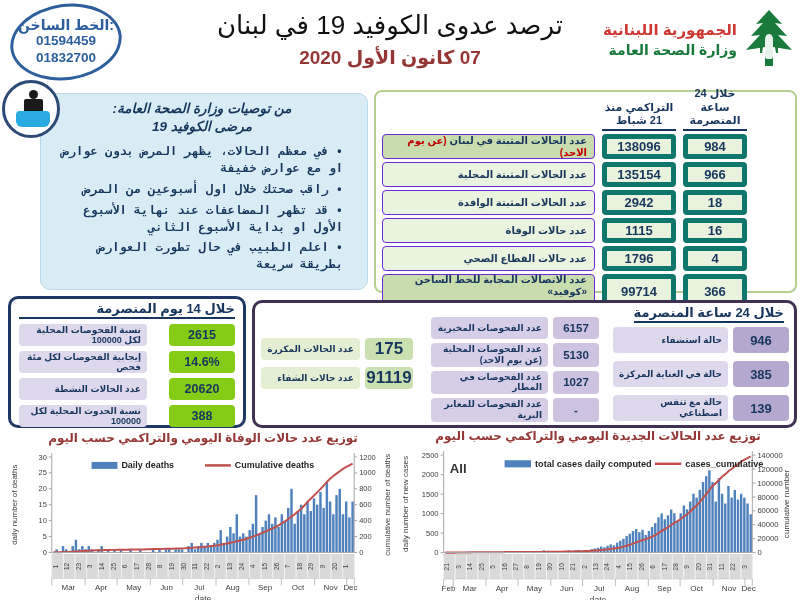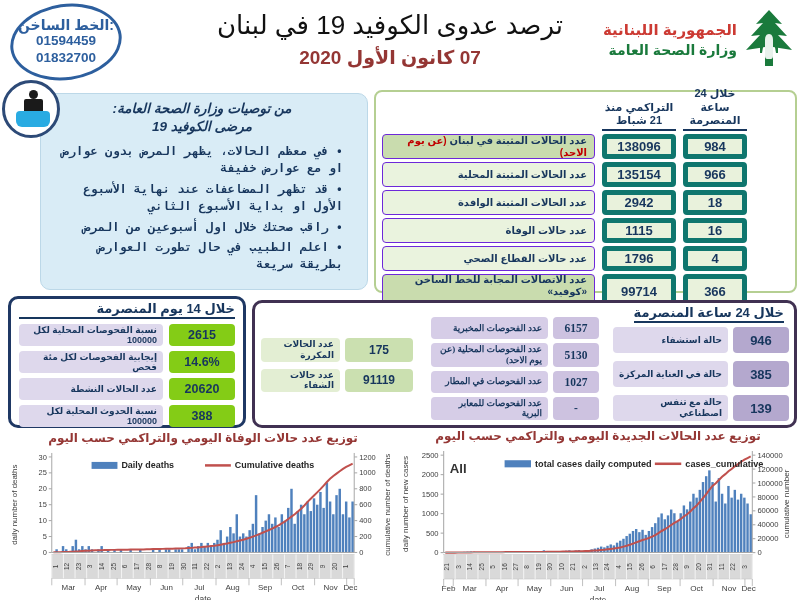--- a/index.html
+++ b/index.html
@@ -48,41 +48,41 @@
   .t-label .red-note{color:#c00000;}
   .t-label .sub{font-size:8px;font-weight:normal;align-self:flex-end;direction:ltr;}
   .t-val{background:#e9f2dc;border:5px solid #0f766e;border-radius:4px;display:flex;align-items:center;
     justify-content:center;font-size:13px;font-weight:bold;color:#17365d;}
 
   
   .panel14{position:absolute;left:8px;top:296px;width:238px;height:132px;border:3px solid #1f3864;
     border-radius:10px;background:#fff;box-sizing:border-box;padding:2px 8px;}
   .panel14 .ph{font-size:13px;font-weight:bold;color:#17365d;text-align:right;direction:rtl;
     border-bottom:2px solid #17365d;padding-bottom:1px;}
-  .p14-row{display:flex;gap:6px;margin-top:5px;height:22px;}
+  .p14-row{display:flex;gap:22px;margin-top:5px;height:22px;}
   .p14-label{flex:1;background:#ded8ec;border-radius:4px;direction:rtl;display:flex;align-items:center;
     padding:0 6px;font-size:9px;font-weight:bold;color:#17365d;}
   .p14-val{width:66px;background:#84cc16;border-radius:4px;display:flex;align-items:center;justify-content:center;
     font-size:12.5px;font-weight:bold;color:#17365d;}
 
   
   .panel24{position:absolute;left:252px;top:300px;width:545px;height:128px;border:3px solid #403152;
     border-radius:10px;background:#fff;box-sizing:border-box;}
   .panel24 .ph{position:absolute;right:10px;top:2px;font-size:13px;font-weight:bold;color:#17365d;
     direction:rtl;border-bottom:2px solid #17365d;padding-bottom:1px;}
   .p24-col{position:absolute;display:flex;flex-direction:column;}
   .col-green{left:6px;top:35px;width:152px;gap:7px;}
-  .col-tests{left:176px;top:14px;width:168px;gap:4px;font-family:Liberation Serif, serif;}
+  .col-tests{left:176px;top:14px;width:168px;gap:4px;}
   .col-hosp{left:358px;top:24px;width:176px;gap:8px;}
   .p24-row{display:flex;gap:5px;}
   .p24-label{flex:1;border-radius:4px;direction:rtl;display:flex;align-items:center;padding:1px 6px;
     font-size:9px;font-weight:bold;color:#17365d;line-height:1.2;min-height:22px;box-sizing:border-box;}
   .p24-val{border-radius:4px;display:flex;align-items:center;justify-content:center;font-weight:bold;color:#17365d;}
   .col-green .p24-label{background:#e3eed3;}
-  .col-green .p24-val{width:68px;background:#cbe0b0;font-size:12px;}
+  .col-green .p24-val{width:48px;background:#cbe0b0;font-size:17px;}
   .col-tests .p24-label{background:#d6cde7;}
   .col-tests .p24-val{width:46px;background:#cdc2e0;font-size:11.5px;}
   .col-hosp .p24-label{background:#ded8ec;min-height:26px;}
   .col-hosp .p24-val{width:56px;background:#b4a8ce;font-size:13px;}
 
   
   .fig{position:absolute;}
   .fig-left{left:8px;top:431px;width:390px;}
   .fig-right{left:399px;top:429px;width:398px;}
   .chart-title{font-size:12px;font-weight:bold;color:#953735;text-align:center;direction:rtl;height:16px;}
@@ -116,22 +116,22 @@
     </svg>
   </div>
 
   <div class="blue-panel">
     <div class="bp-head">
       <div>من توصيات وزارة الصحة العامة:</div>
       <div>مرضى الكوفيد 19</div>
     </div>
     <ul class="bp-list">
       <li>في معظم الحالات، يظهر المرض بدون عوارض او مع عوارض خفيفة</li>
+      <li>راقب صحتك خلال اول أسبوعين من المرض</li>
       <li>قد تظهر المضاعفات عند نهاية الأسبوع الأول او بداية الأسبوع الثاني</li>
-      <li>راقب صحتك خلال اول أسبوعين من المرض</li>
       <li>اعلم الطبيب في حال تطورت العوارض بطريقة سريعة</li>
     </ul>
   </div>
   <div class="person-icon">
     <span class="p-head"></span>
     <span class="p-body"></span>
     <span class="p-tub"></span>
   </div>
 
   <div class="stats-table">

